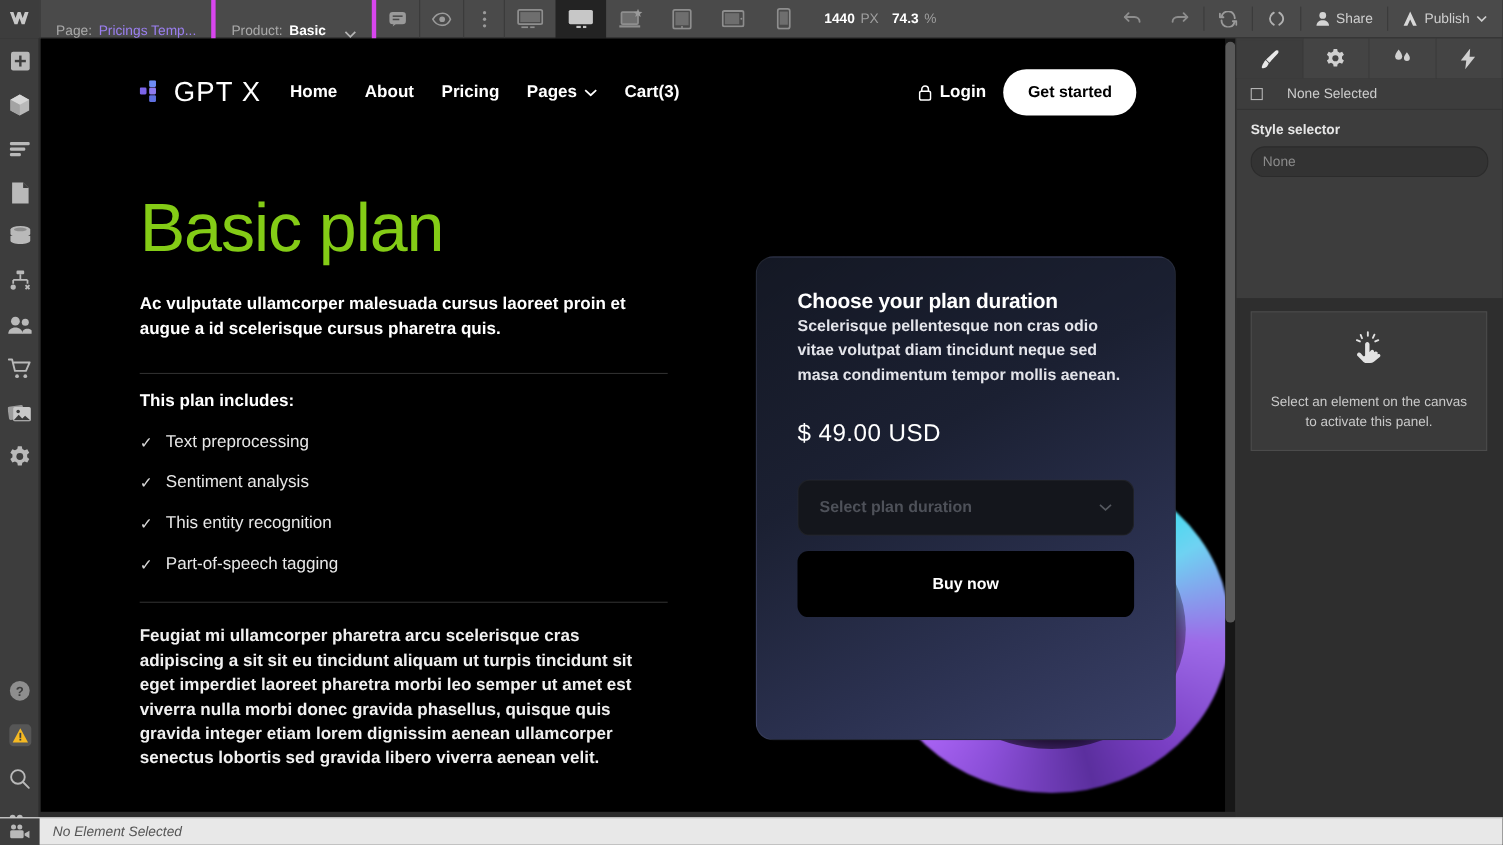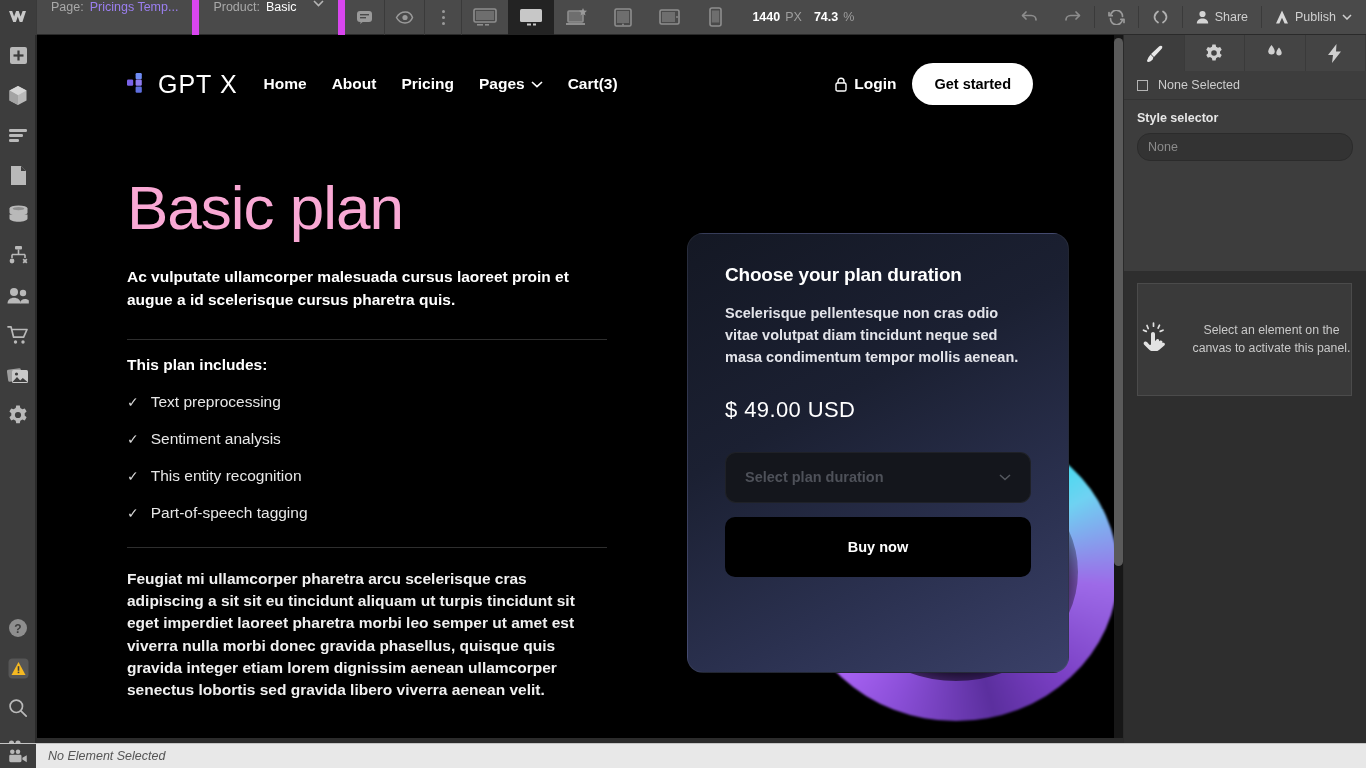--- a/index.html
+++ b/index.html
@@ -6,26 +6,26 @@
   html,body { width:1366px; height:768px; overflow:hidden; background:#2b2b2b;
     font-family:"Liberation Sans", sans-serif; }
 
   
   .topbar { position:absolute; top:0; left:0; width:1366px; height:35px;
     background:#4a4a4a; display:flex; align-items:center; color:#d5d5d5;
     font-size:12.5px; border-bottom:1px solid #2a2a2a; }
   .tb-logo { width:36px; height:35px; display:flex; align-items:center;
     justify-content:center; background:#3d3d3d; color:#c8c8c8;
     font-weight:bold; font-size:17px; }
-  .tb-cell { height:35px; display:flex; align-items:flex-start; padding:0 14px;
-    border-right:7px solid #d946ef; gap:6px; }
+  .tb-cell { height:35px; display:flex; align-items:flex-end; padding:0 14px;
+    border-right:4px solid #d946ef; gap:6px; }
   .tb-cell.first { border-left:1px solid #3a3a3a; }
   .tb-lab { color:#a9a9a9; }
   .tb-val-purple { color:#9b7ff0; }
-  .tb-val-white { color:#fff; font-weight:normal; }
+  .tb-val-white { color:#fff; font-weight:bold; }
   .tb-icon { width:40px; height:35px; display:flex; align-items:center;
     justify-content:center; border-right:1px solid #3a3a3a; }
   .tb-kebab { width:36px; height:35px; display:flex; flex-direction:column;
     align-items:center; justify-content:center; gap:3px; }
   .tb-kebab i { width:3px; height:3px; border-radius:50%; background:#9a9a9a; display:block; }
   .bp-group { display:flex; height:35px; border-left:1px solid #3a3a3a; }
   .bp { width:46px; height:35px; display:flex; align-items:center;
     justify-content:center; }
   .bp.active { background:#232323; }
   .zoomtxt { display:flex; align-items:center; gap:5px; padding:0 14px;
@@ -63,21 +63,21 @@
     text-decoration:none; display:flex; align-items:center; gap:6px; }
   .nav-right { margin-left:auto; display:flex; align-items:center; gap:16px; }
   .login { color:#fff; font-size:15.5px; font-weight:bold; display:flex;
     align-items:center; gap:7px; }
   .getstarted { background:#fff; color:#000; font-size:14.5px; font-weight:bold;
     padding:13px 22px; border-radius:30px; }
 
   
   .leftcol { position:absolute; top:140px; left:90px; width:480px; color:#fff; }
   .h1 { font-size:62px; font-weight:300; letter-spacing:-1px; line-height:1.05;
-    color:#f9a8d4; }
+    color:#84cc16; }
   .lead { margin-top:26px; font-size:15.5px; font-weight:bold; line-height:1.45;
     color:#fff; width:475px; }
   .rule { height:1px; background:#2e2e2e; margin:28px 0 0 0; width:480px; }
   .inc-title { margin-top:16px; font-size:15.5px; font-weight:bold; color:#fff; }
   .feat { margin-top:19px; display:flex; align-items:center; gap:12px;
     font-size:15.5px; color:#e7e7e7; }
   .check { color:#d8d8d8; font-size:14px; }
   .h2 { margin-top:28px; font-size:29px; font-weight:300; color:#fff;
     letter-spacing:-0.3px; }
   .body-p { margin-top:20px; font-size:15.5px; font-weight:bold; line-height:1.43;
@@ -97,53 +97,53 @@
   .orb-inner { position:absolute; left:797px; top:428px; width:244px; height:218px;
     border-radius:50%;
     background:radial-gradient(ellipse at 48% 52%, #000 0%, #000 52%, rgba(0,0,0,0.2) 74%, rgba(0,0,0,0) 88%); }
 
   
   .card { position:absolute; left:650px; top:198px; width:382px; height:440px;
     border-radius:16px; padding:30px 37px;
     background:linear-gradient(152deg, #141824 0%, #1b2032 38%, #2b3150 72%, #3a4068 100%);
     border:1px solid rgba(255,255,255,0.06); color:#fff; }
   .card-h { font-size:19px; font-weight:bold; letter-spacing:-0.2px; }
-  .card-p { margin-top:16px; font-size:14.5px; font-weight:bold; line-height:1.53;
+  .card-p { margin-top:0; font-size:14.5px; font-weight:bold; line-height:1.53;
     color:#e3e4ea; }
   .price { margin-top:28px; font-size:22px; font-weight:300; letter-spacing:0.4px; }
   .select { margin-top:29px; height:51px; border-radius:11px; background:#14161c;
     border:1px solid rgba(255,255,255,0.05); display:flex; align-items:center;
     padding:0 19px; color:#4e5159; font-size:14.5px; font-weight:bold; }
   .select .sc { margin-left:auto; color:#55585f; font-size:11px; }
   .btn-w { margin-top:21px; height:46px; border-radius:10px; background:#fff;
     color:#000; display:flex; align-items:center; justify-content:center;
     font-size:14.5px; font-weight:bold; }
   .btn-b { margin-top:14px; height:60px; border-radius:10px; background:#000;
     color:#fff; display:flex; align-items:center; justify-content:center;
     font-size:14.5px; font-weight:bold; }
 
   
   .rp { position:absolute; top:35px; left:1123px; width:243px; height:733px;
     background:#3d3d3d; border-left:1px solid #2a2a2a; }
   .rp-tabs { display:flex; height:36px; background:#333; }
   .rp-tab { flex:1; display:flex; align-items:center; justify-content:center;
     background:#444; border-right:1px solid #3a3a3a; }
   .rp-tab.active { background:#3d3d3d; border-top:2px solid #3d3d3d; }
-  .rp-sel { height:29px; display:flex; align-items:center; gap:10px;
+  .rp-sel { height:29px; display:flex; align-items:center; gap:22px;
     padding:0 13px; color:#cdcdcd; font-size:12.5px;
     border-bottom:1px solid #343434; }
   .sq { width:11px; height:11px; border:1.5px solid #b4b4b4; }
   .rp-sec { padding:11px 13px 0 13px; }
   .rp-lab { color:#e6e6e6; font-size:12.5px; font-weight:bold; }
   .rp-input { margin-top:8px; height:28px; background:#333; border:1px solid #2b2b2b;
     border-radius:13px; display:flex; align-items:center; padding:0 10px;
     color:#8b8b8b; font-size:12.5px; }
-  .rp-empty { position:absolute; top:248px; left:13px; width:215px; height:113px;
+  .rp-empty { position:absolute; top:248px; left:13px; width:215px; height:127px;
     background:#3a3a3a; border:1px solid #4b4b4b; display:flex;
-    flex-direction:row; align-items:center; justify-content:center; gap:20px; }
+    flex-direction:column; align-items:center; justify-content:center; gap:20px; }
   .rp-empty p { color:#c9c9c9; font-size:12.3px; text-align:center;
     line-height:1.45; width:180px; }
   .rp-body { position:absolute; top:236px; left:0; width:243px; height:497px;
     background:#2e2e2e; }
 
   
   .status { position:absolute; bottom:0; left:0; width:1366px; height:25px;
     background:#e8e8e8; display:flex; align-items:center;
     border-top:1px solid #c4c4c4; }
   .status-ic { width:36px; height:25px; background:#3d3d3d; display:flex;

